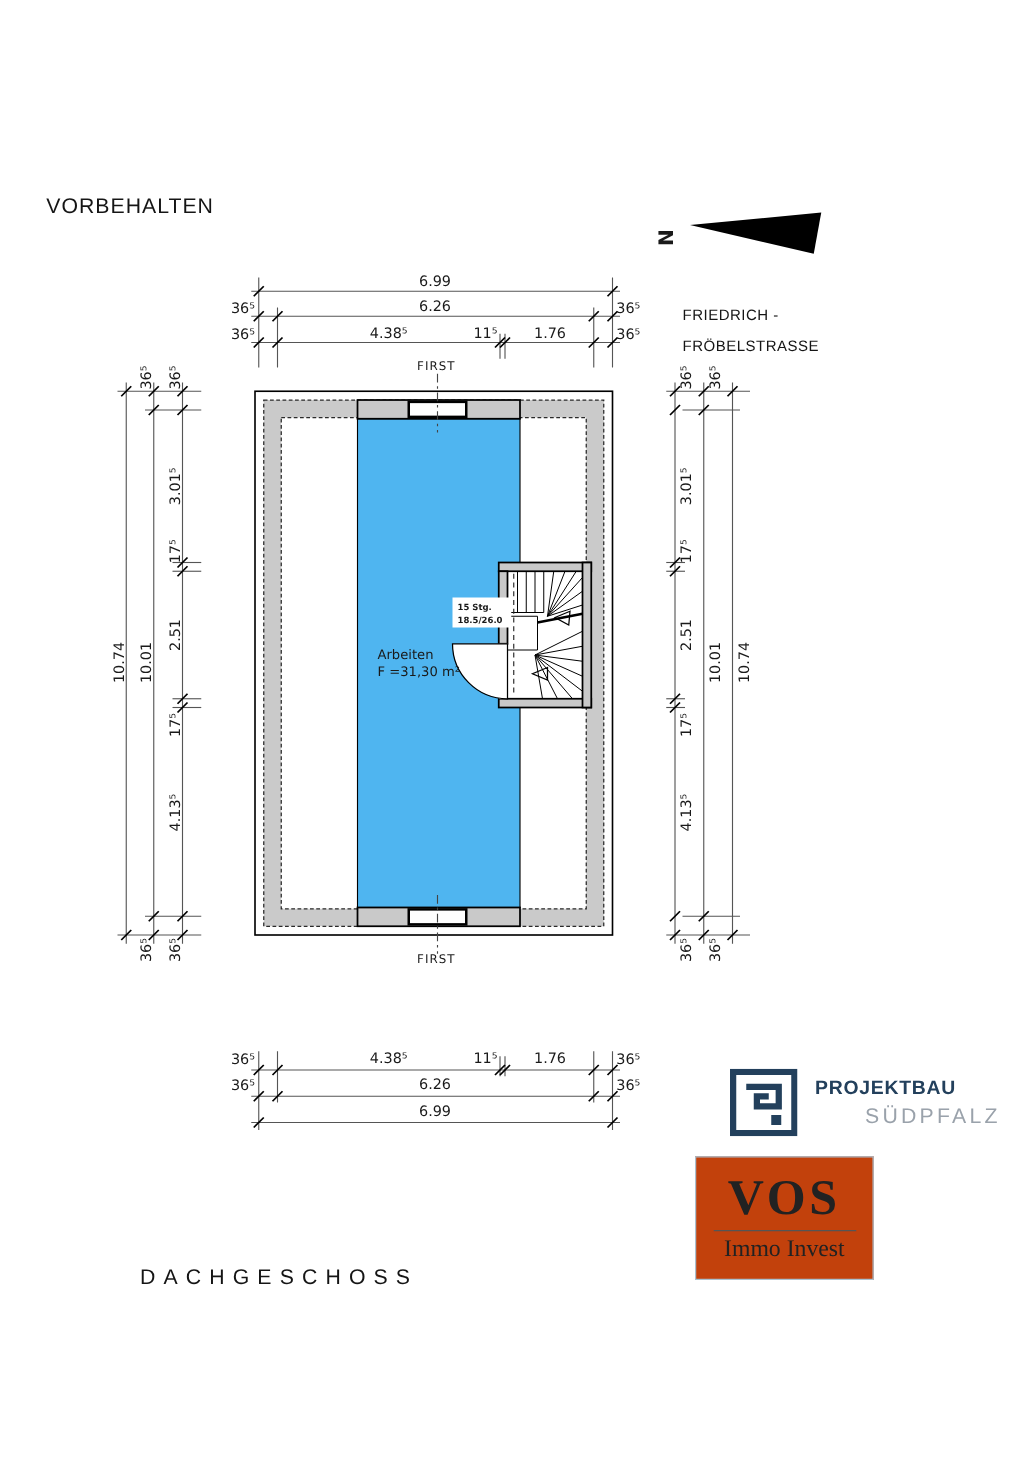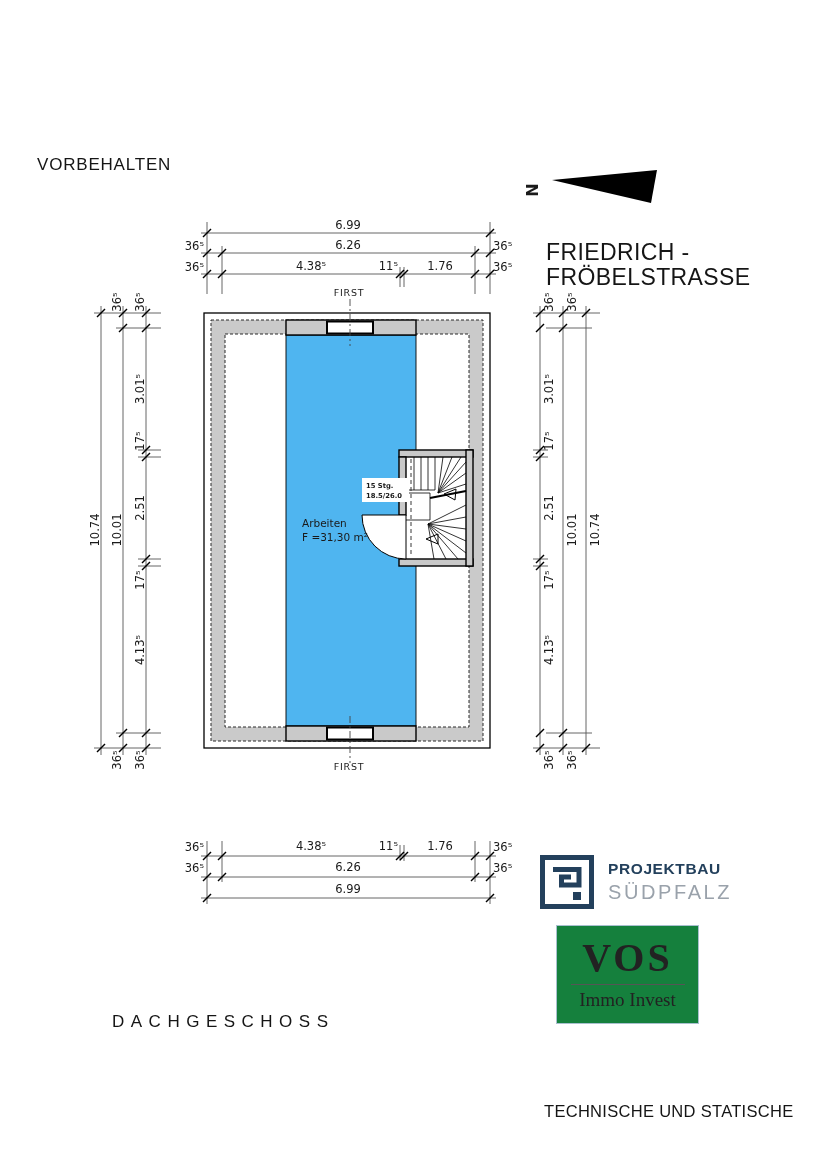--- a/index.html
+++ b/index.html
@@ -1,38 +1,38 @@
 <!DOCTYPE html>
 <html><head>
 <meta charset="utf-8">
 <style>
   html,body{margin:0;padding:0;}
   body{width:827px;height:1169px;background:#ffffff;position:relative;overflow:hidden;
        font-family:"Liberation Sans","DejaVu Sans",sans-serif;color:#1a1a1a;}
   .abs{position:absolute;}
   .street{font-size:17px;letter-spacing:0.8px;color:#151515;}
-  .street2{font-size:23px;letter-spacing:0.4px;line-height:25px;color:#151515;}
+  .street2{font-size:12px;letter-spacing:0.4px;line-height:25px;color:#151515;}
   .floorlabel{font-size:17px;letter-spacing:6.5px;color:#151515;text-align:right;}
   .disclaimer{font-size:16.5px;letter-spacing:0.3px;line-height:29px;color:#151515;}
   
   svg text{font-family:"DejaVu Sans","Liberation Sans",sans-serif;fill:#1a1a1a;}
   .dim{font-size:11.5px;}
   .first{font-size:9.5px;letter-spacing:0.8px;}
   .room{font-size:10.5px;}
   .stairt{font-size:6.8px;font-weight:600;}
   .cl{stroke:#555;stroke-width:0.9;}
   .tick{stroke:#000;stroke-width:1.4;}
   .wall{fill:#C9C9C9;stroke:#000;stroke-width:1.4;}
   .dashl{stroke:#2a2a2a;stroke-width:1;stroke-dasharray:3 2;fill:none;}
   .tread{stroke:#000;stroke-width:0.8;fill:none;}
   
   .pb-wrap{display:flex;align-items:center;gap:14px;}
   .pb-title{font-size:15.5px;font-weight:bold;letter-spacing:0.6px;color:#23405c;}
-  .pb-sub{font-size:20px;letter-spacing:2.6px;color:#9aa2ab;margin-top:3px;}
-  .vos-box{width:141px;height:97px;background:#15803d;border:1px solid #a9c0cf;
+  .pb-sub{font-size:17px;letter-spacing:2.6px;color:#9aa2ab;margin-top:3px;margin-left:40px;}
+  .vos-box{width:141px;height:97px;background:#c2410c;border:1px solid #a9c0cf;
            display:flex;flex-direction:column;align-items:center;justify-content:center;}
   .vos-title{font-family:"Liberation Serif","DejaVu Serif",serif;font-weight:bold;
              font-size:40px;letter-spacing:3px;color:#222;line-height:1;}
   .vos-rule{width:114px;border-top:1.5px solid #555;margin:6px 0 4px 0;}
   .vos-sub{font-family:"Liberation Serif","DejaVu Serif",serif;font-size:19px;color:#222;text-align:center;}
 </style>
 </head>
 <body>
 
 <div class="abs street" style="left:37px;top:155px;">VORBEHALTEN</div>
@@ -272,35 +272,34 @@
     <text class="dim" text-anchor="middle" x="553" y="302" transform="rotate(-90 553 302)">36⁵</text>
     <text class="dim" text-anchor="middle" x="553" y="389" transform="rotate(-90 553 389)">3.01⁵</text>
     <text class="dim" text-anchor="middle" x="553" y="441" transform="rotate(-90 553 441)">17⁵</text>
     <text class="dim" text-anchor="middle" x="553" y="508" transform="rotate(-90 553 508)">2.51</text>
     <text class="dim" text-anchor="middle" x="553" y="580" transform="rotate(-90 553 580)">17⁵</text>
     <text class="dim" text-anchor="middle" x="553" y="650" transform="rotate(-90 553 650)">4.13⁵</text>
     <text class="dim" text-anchor="middle" x="553" y="760" transform="rotate(-90 553 760)">36⁵</text>
   </g>
 </svg>
 
-<div class="abs pb-wrap" style="left:540px;top:855px;justify-content:flex-end;">
+<div class="abs pb-wrap" style="left:584px;top:855px;justify-content:flex-end;">
   <svg width="54" height="54" viewBox="0 0 54 54">
     <rect x="2.5" y="2.5" width="49" height="49" fill="none" stroke="#23405c" stroke-width="5"></rect>
     <path d="M 13 14.5 H 39 V 30 H 21.5 V 22 H 31" fill="none" stroke="#23405c" stroke-width="5"></path>
     <rect x="33" y="37" width="8" height="8" fill="#23405c"></rect>
   </svg>
   <div>
     <div class="pb-title">PROJEKTBAU</div>
     <div class="pb-sub">SÜDPFALZ</div>
   </div>
 </div>
 
 <div class="abs vos-box" style="left:556px;top:925px;">
   <div class="vos-title">VOS</div>
   <div class="vos-rule"></div>
   <div class="vos-sub">Immo Invest</div>
 </div>
 
 <div class="abs floorlabel" style="left:112px;top:1012px;">DACHGESCHOSS</div>
 
 <div class="abs disclaimer" style="left:544px;top:1097px;">
-  <div>TECHNISCHE UND STATISCHE</div>
 </div>
 
 </body></html>

